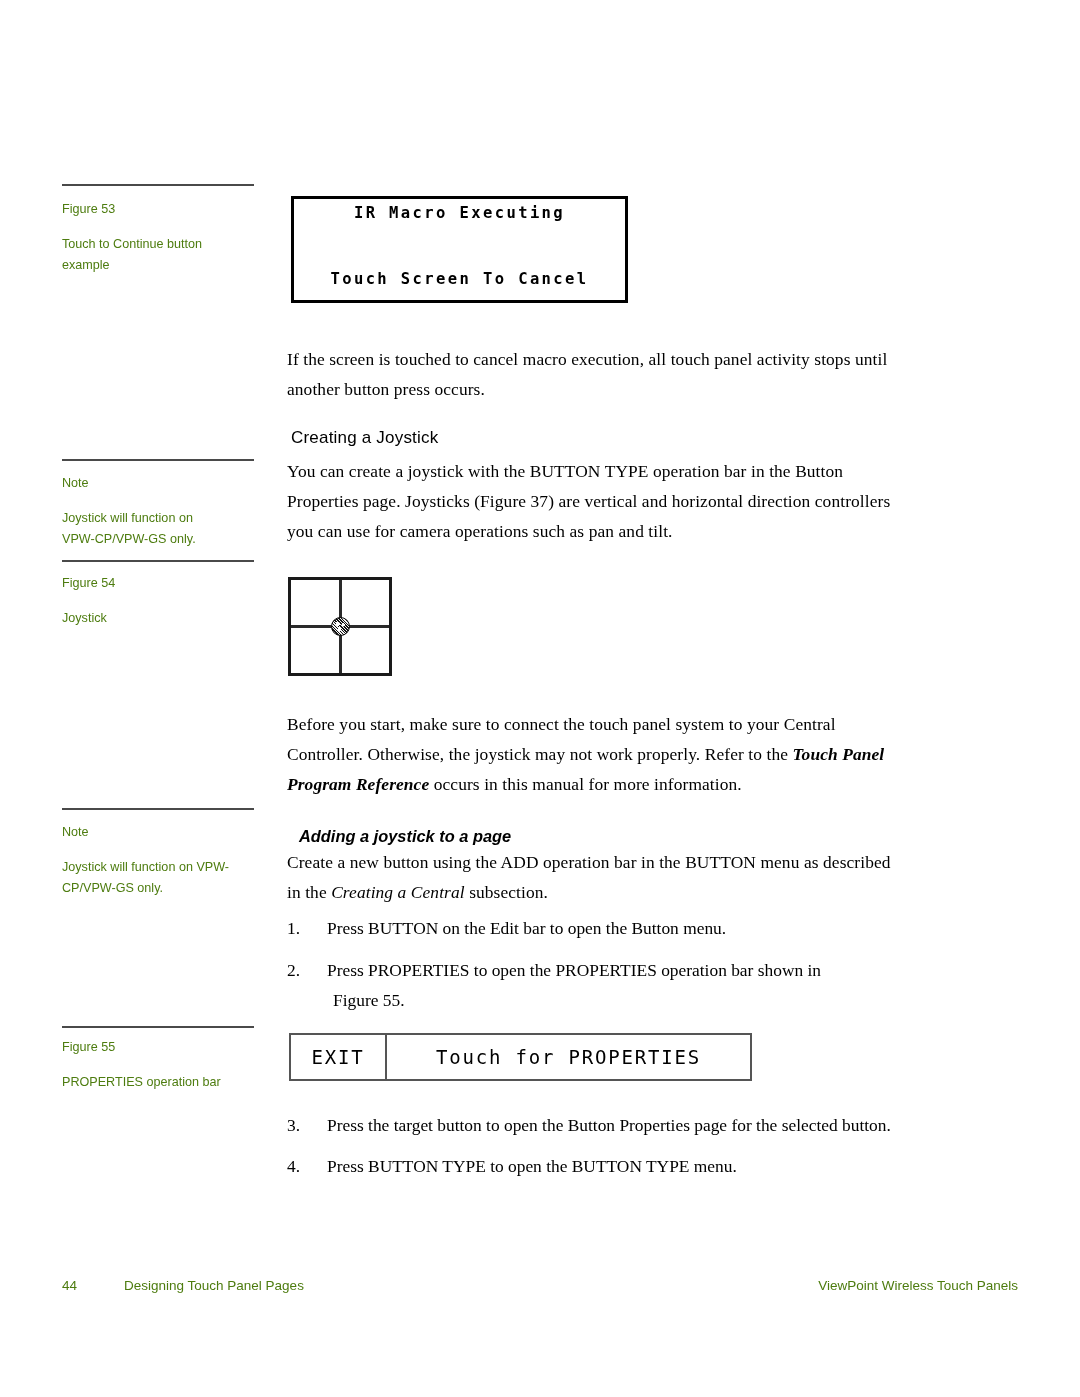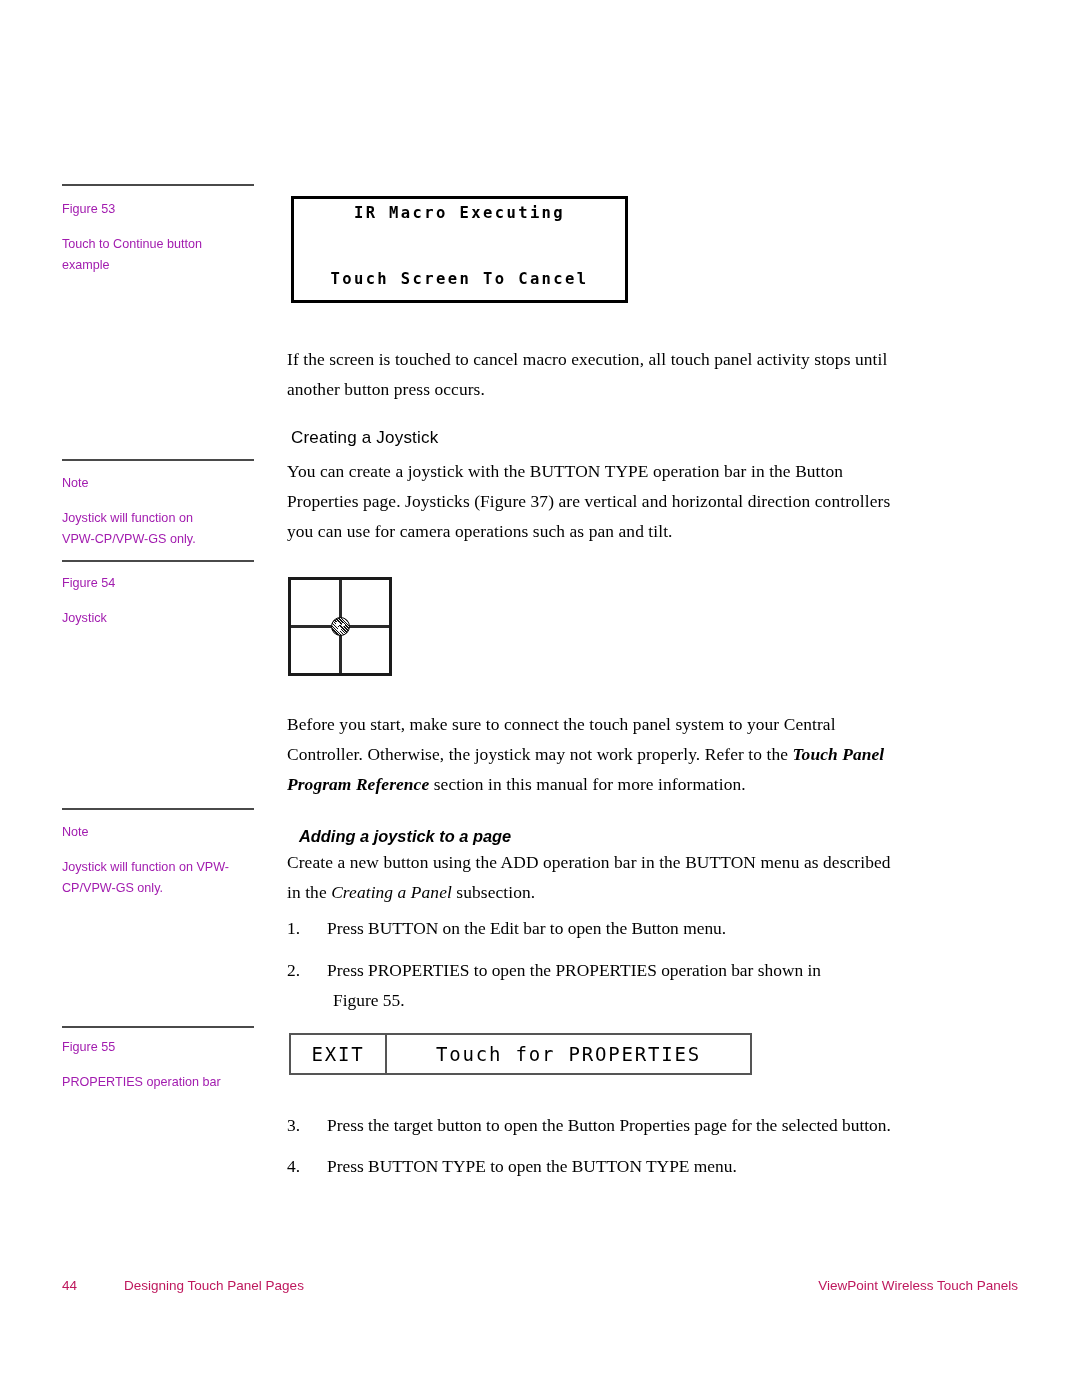--- a/index.html
+++ b/index.html
@@ -20,21 +20,21 @@
   .page { position: absolute; inset: 0; }
 
   
   .side-block {
     position: absolute;
     left: 62px;
     width: 192px;
     font-family: "Liberation Sans", "DejaVu Sans", sans-serif;
     font-size: 12.6px;
     line-height: 21px;
-    color: #a21caf;
+    color: #4d7c0f;
   }
   .side-rule {
     position: absolute;
     left: 62px;
     width: 192px;
     height: 2px;
     background: #4a4a4a;
   }
   .side-label { margin: 0 0 14px 0; }
   .side-text  { margin: 0; }
@@ -161,21 +161,21 @@
     border: 1.5px solid #111;
     box-sizing: border-box;
   }
 
   
   .fig-bar {
     position: absolute;
     left: 289px;
     top: 1033px;
     width: 463px;
-    height: 42px;
+    height: 48px;
     border: 2px solid #555;
     background: #fff;
     box-sizing: border-box;
     display: flex;
     align-items: stretch;
   }
   .fig-bar .cell {
     display: flex;
     align-items: center;
     justify-content: center;
@@ -193,21 +193,21 @@
 
   
   .footer {
     position: absolute;
     left: 62px;
     right: 62px;
     top: 1278px;
     height: 22px;
     font-family: "Liberation Sans", "DejaVu Sans", sans-serif;
     font-size: 13.5px;
-    color: #be185d;
+    color: #4d7c0f;
   }
   .footer .pg   { position: absolute; left: 0;    top: 0; }
   .footer .sect { position: absolute; left: 62px; top: 0; }
   .footer .book { position: absolute; right: 0;   top: 0; }
 </style>
 </head>
 <body>
 
 <div class="page">
 
@@ -283,32 +283,32 @@
   <div class="fig-joystick">
     <div class="vline"></div>
     <div class="hline"></div>
     <div class="knob"></div>
   </div>
 
   <div class="main" style="top:709px">
     <p class="body">
       <span class="ln">Before you start, make sure to connect the touch panel system to your Central</span>
       <span class="ln"><span>Controller. Otherwise, the joystick may not work properly. Refer to the </span><span class="bit">Touch Panel</span></span>
-      <span class="ln"><span class="bit">Program Reference</span><span> section in this manual for more information.</span></span>
+      <span class="ln"><span class="bit">Program Reference</span><span> occurs in this manual for more information.</span></span>
     </p>
   </div>
 
   <div class="main" style="top:813px">
     <h3 class="sub-head">Adding a joystick to a page</h3>
   </div>
 
   <div class="main" style="top:847px">
     <p class="body">
       <span class="ln">Create a new button using the ADD operation bar in the BUTTON menu as described</span>
-      <span class="ln"><span>in the </span><span class="it">Creating a Panel</span><span> subsection.</span></span>
+      <span class="ln"><span>in the </span><span class="it">Creating a Central</span><span> subsection.</span></span>
     </p>
   </div>
 
   <div class="step" style="top:913px">
     <span class="num">1.</span>
     <span class="txt">
       <span class="ln">Press BUTTON on the Edit bar to open the Button menu.</span>
     </span>
   </div>
 

